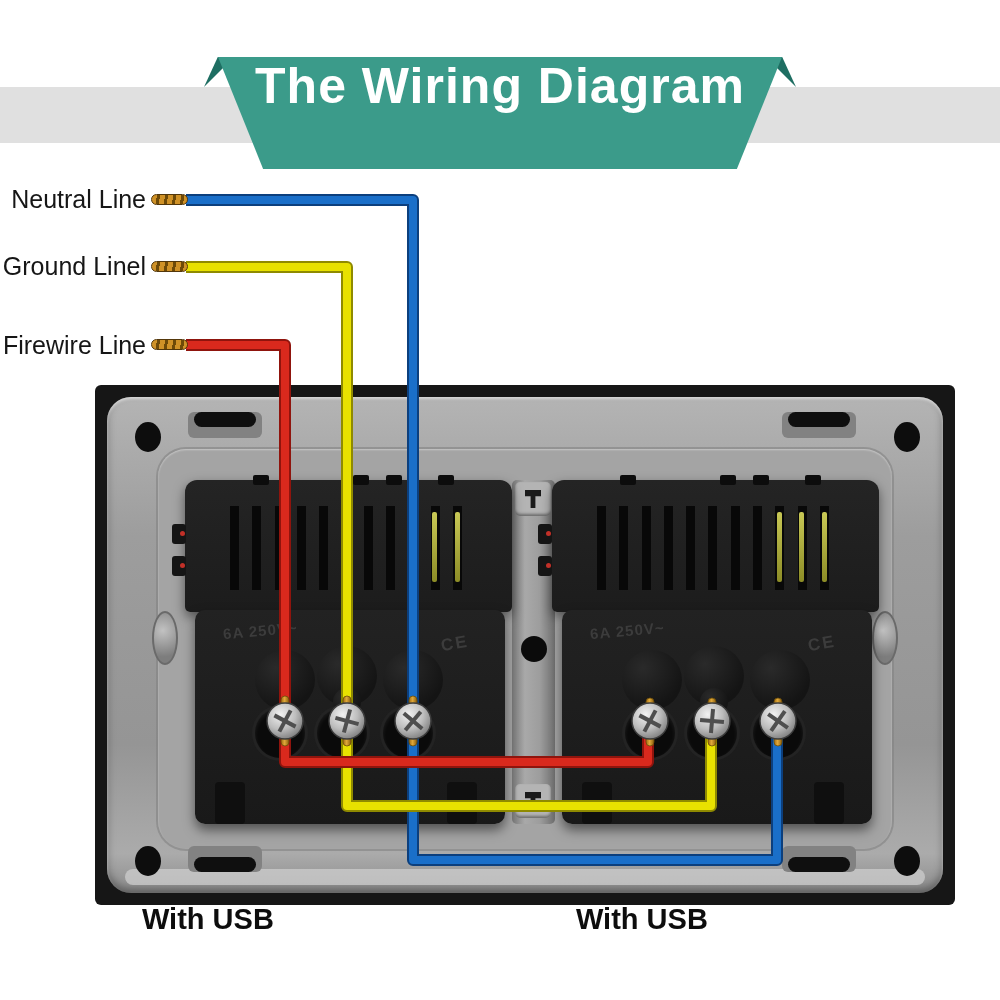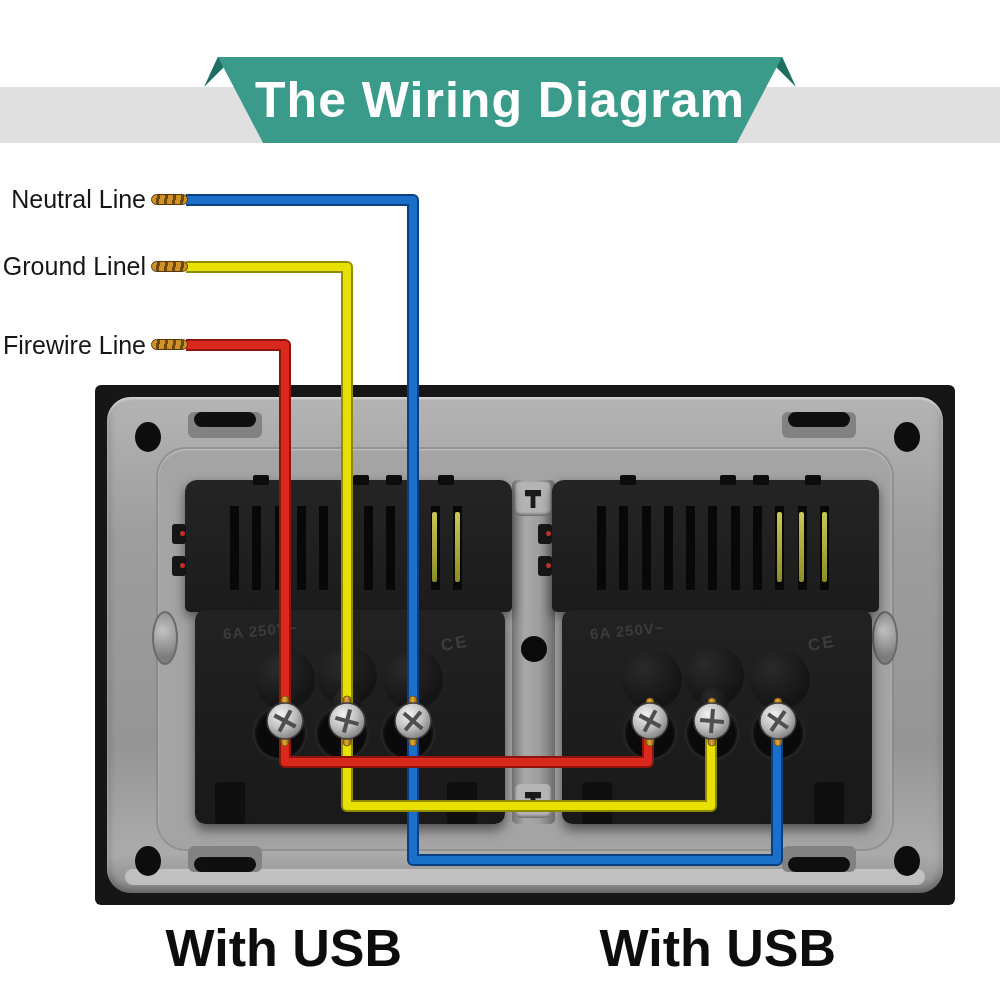--- a/index.html
+++ b/index.html
@@ -2,36 +2,36 @@
 <html><head>
 <meta charset="utf-8">
 <style>
   html,body{margin:0;padding:0;background:#ffffff;}
   body{width:1000px;height:1000px;position:relative;overflow:hidden;
        font-family:"Liberation Sans","DejaVu Sans",sans-serif;}
   .abs{position:absolute;}
 
   
   .band{left:0;top:87px;width:1000px;height:56px;background:#e0e0e0;z-index:1;}
-  .ribbon{left:218px;top:57px;width:564px;height:86px;z-index:2;
+  .ribbon{left:218px;top:57px;width:564px;height:112px;z-index:2;
           clip-path:polygon(0 0,100% 0,92% 100%,8% 100%);
-          display:flex;align-items:center;justify-content:center;}
+          display:flex;justify-content:center;}
   .fold{width:30px;height:30px;top:57px;z-index:1;}
   .fold.l{left:204px;clip-path:polygon(46% 0,100% 0,0 100%);}
   .fold.r{left:766px;clip-path:polygon(0 0,54% 0,100% 100%);}
   .title{color:#ffffff;font-size:50px;font-weight:bold;letter-spacing:1px;white-space:nowrap;}
 
   
   .legend-label{right:854px;width:300px;text-align:right;font-size:25px;color:#161616;z-index:3;white-space:nowrap;}
   .copper{left:151px;width:37px;height:11px;border-radius:6px;z-index:6;
           background:repeating-linear-gradient(100deg,#d09227 0 5px,#6e4a08 5px 8px);
           border:1px solid #53370a;box-sizing:border-box;}
 
   
-  .caption{top:903px;width:260px;text-align:right;font-size:52px;font-weight:bold;color:#0d0d0d;z-index:3;white-space:nowrap;margin-top:15px;}
+  .caption{top:903px;width:260px;text-align:left;font-size:29px;font-weight:bold;color:#0d0d0d;z-index:3;white-space:nowrap;}
 
   
   .frame{left:95px;top:385px;width:860px;height:520px;background:#161616;border-radius:6px;z-index:1;}
   .plate{left:12px;top:12px;width:836px;height:496px;border-radius:24px;
          background:linear-gradient(180deg,#b4b4b4,#9d9d9d 28%,#959595 70%,#ababab 92%,#8c8c8c);
          box-shadow:inset 0 2px 3px rgba(255,255,255,.55), inset 0 -4px 8px rgba(0,0,0,.35);}
   .inner-raised{left:51px;top:52px;width:734px;height:400px;border-radius:28px;background:#a4a4a4;
          box-shadow:inset 0 1px 2px rgba(255,255,255,.4), 0 0 0 2px rgba(130,130,130,.6);}
   .corner-hole{width:26px;height:30px;border-radius:50%;background:#0d0d0d;}
   .slot-recess{width:74px;height:26px;border-radius:6px;background:#828282;}

